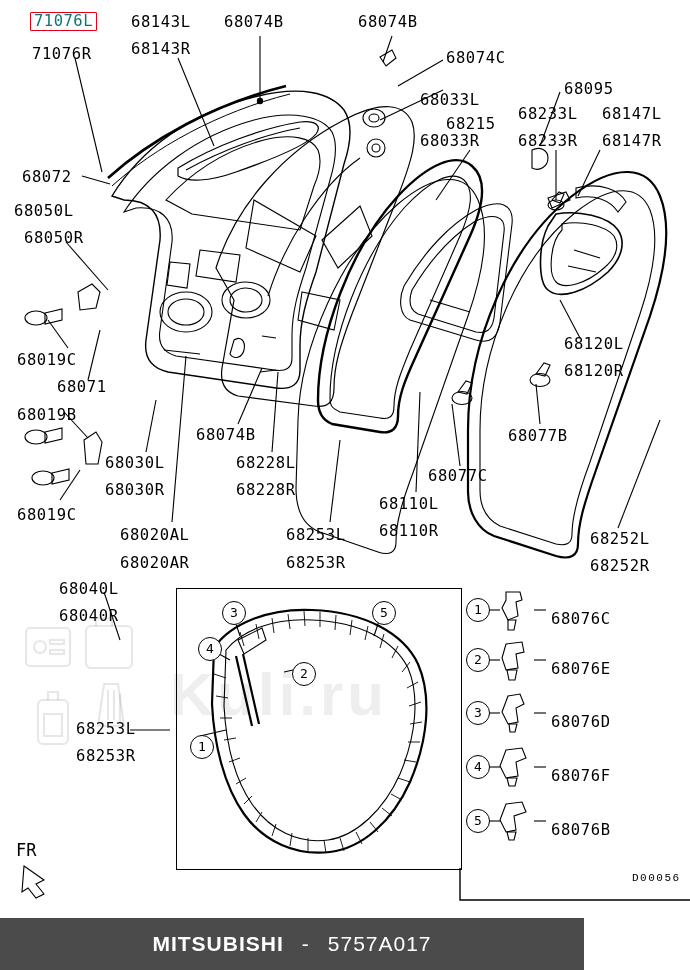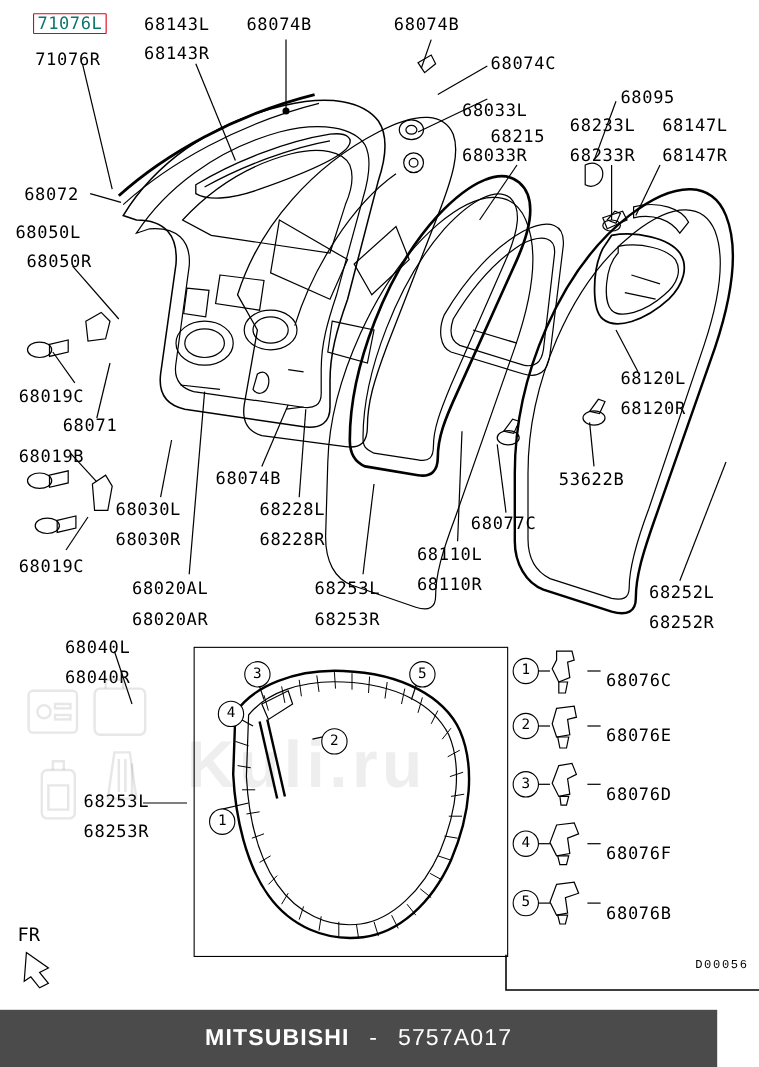--- a/index.html
+++ b/index.html
@@ -17,21 +17,21 @@
     border:1.6px solid #e2001a;color:#0f766e;
     padding:0px 3px;border-radius:1px;letter-spacing:0.5px;
   }
   .cal{
     position:absolute;border:1.5px solid #000;border-radius:50%;
     width:22px;height:22px;font-size:13px;text-align:center;
     line-height:21px;font-family:"DejaVu Sans Mono", monospace;background:#fff;
   }
   .panelbox{position:absolute;border:1.4px solid #000;background:transparent;}
   .footer{
-    position:absolute;left:0;bottom:0;width:652px;height:52px;
+    position:absolute;left:0;bottom:0;width:584px;height:52px;
     background:#4b4b4b;color:#fff;display:flex;align-items:center;
     justify-content:center;gap:18px;font-size:21px;letter-spacing:1px;
   }
   .footer .brand{font-weight:bold;}
   .diagcode{position:absolute;font-size:11px;letter-spacing:1.5px;font-family:Liberation Mono, monospace;padding-left:36px;}
   .frtxt{position:absolute;font-size:17px;font-family:"DejaVu Sans Mono", monospace;}
   .wm{
     position:absolute;font-size:60px;font-weight:bold;color:rgba(120,120,120,0.13);
     letter-spacing:4px;font-family:"Liberation Sans",sans-serif;user-select:none;
   }
@@ -207,21 +207,21 @@
       <div class="lbl" style="left: 17px; top: 507px;">68019C</div>
       <div class="lbl" style="left: 120px; top: 527px;">68020AL</div>
       <div class="lbl" style="left: 120px; top: 555px;">68020AR</div>
       <div class="lbl" style="left: 236px; top: 455px;">68228L</div>
       <div class="lbl" style="left: 236px; top: 482px;">68228R</div>
       <div class="lbl" style="left: 286px; top: 527px;">68253L</div>
       <div class="lbl" style="left: 286px; top: 555px;">68253R</div>
       <div class="lbl" style="left: 379px; top: 496px;">68110L</div>
       <div class="lbl" style="left: 379px; top: 523px;">68110R</div>
       <div class="lbl" style="left: 428px; top: 468px;">68077C</div>
-      <div class="lbl" style="left: 508px; top: 428px;">53622B</div>
+      <div class="lbl" style="left: 508px; top: 428px;">68077B</div>
       <div class="lbl" style="left: 564px; top: 336px;">68120L</div>
       <div class="lbl" style="left: 564px; top: 363px;">68120R</div>
       <div class="lbl" style="left: 590px; top: 531px;">68252L</div>
       <div class="lbl" style="left: 590px; top: 558px;">68252R</div>
       <div class="lbl" style="left: 59px; top: 581px;">68040L</div>
       <div class="lbl" style="left: 59px; top: 608px;">68040R</div>
       <div class="lbl" style="left: 76px; top: 721px;">68253L</div>
       <div class="lbl" style="left: 76px; top: 748px;">68253R</div>
     </div>
 

